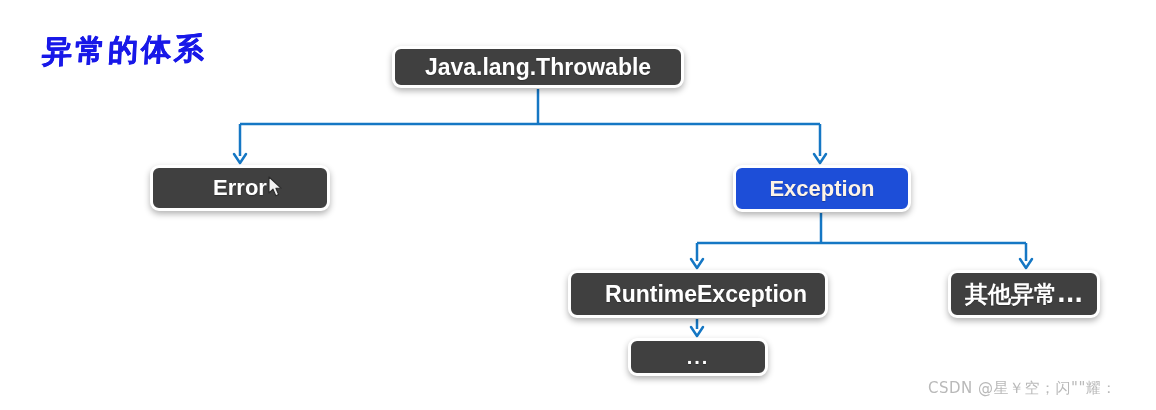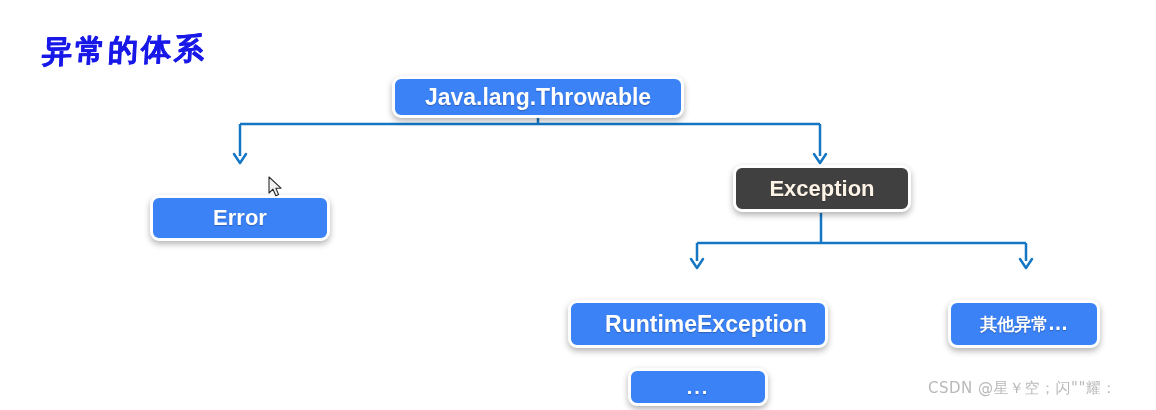--- a/index.html
+++ b/index.html
@@ -39,40 +39,39 @@
     box-sizing: border-box;
     display: flex;
     align-items: center;
     justify-content: center;
     border-radius: 9px;
     font-weight: 700;
     white-space: nowrap;
     user-select: none;
   }
   .node-blue {
-    background: #3b82f6;
+    background: #404040;
     color: #ffffff;
     border: 3px solid #ffffff;
     box-shadow: 0 3px 6px rgba(0,0,0,0.30);
     text-shadow: 0 1px 1px rgba(0,0,0,0.25);
-    margin-top: 30px;
   }
   .node-orange {
-    background: #404040;
+    background: #1d4ed8;
     color: #fdf3e6;
     border: 3px solid #ffffff;
     box-shadow: 0 3px 6px rgba(0,0,0,0.30);
     text-shadow: 0 1px 1px rgba(0,0,0,0.25);
   }
 
   #node-throwable { left: 392px; top: 46px;  width: 292px; height: 42px; font-size: 23px; }
   #node-error     { left: 150px; top: 165px; width: 180px; height: 46px; font-size: 22px; text-align: right; }
   #node-exception { left: 733px; top: 165px; width: 178px; height: 47px; font-size: 22px; }
   #node-runtime   { left: 568px; top: 270px; width: 260px; height: 48px; font-size: 23px; padding-left: 16px; }
-  #node-other     { left: 948px; top: 270px; width: 152px; height: 48px; font-size: 17px;
+  #node-other     { left: 948px; top: 270px; width: 152px; height: 48px; font-size: 23px;
                     font-family: "DejaVu Sans", sans-serif; }
   #node-ellipsis  { left: 628px; top: 338px; width: 140px; height: 38px; font-size: 20px;
                     letter-spacing: 2px; }
 
   
   .connectors {
     position: absolute;
     left: 0; top: 0;
     width: 1156px;
     height: 410px;

